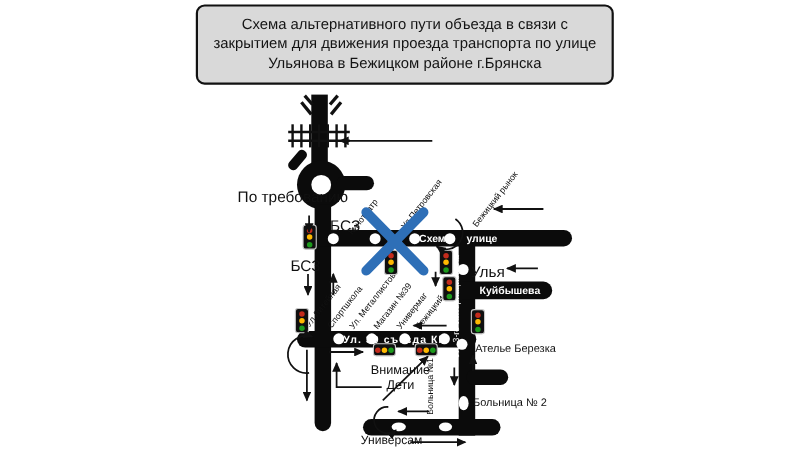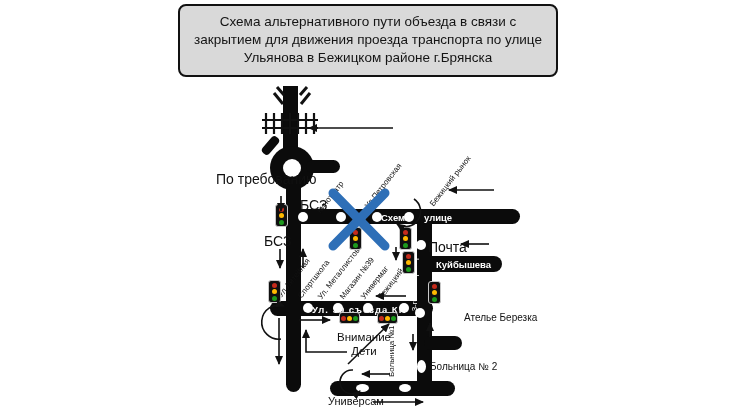--- a/index.html
+++ b/index.html
@@ -119,22 +119,22 @@
     </div>
   <div class="tl h" style="left:377px;top:312px;">
       <i class="lr"></i>
       <i class="ly"></i>
       <i class="lg"></i>
     </div>
 
   <div class="lbl" style="left:216px;top:171px;">По требованию</div>
   <div class="lbl" style="left:300px;top:197px;">БСЗ</div>
   <div class="lbl" style="left:264px;top:233px;">БСЗ</div>
-  <div class="lbl" style="left:428px;top:239px;">Почта</div>
-  <div class="lbl" style="left:432px;top:312px;font-size:10px;padding-left:32px;">Ателье Березка</div>
+  <div class="lbl" style="left:428px;top:239px;">Улья</div>
+  <div class="lbl" style="left:432px;top:312px;font-size:10px;">Ателье Березка</div>
   <div class="lbl" style="left:430px;top:361px;font-size:10px;">Больница № 2</div>
   <div class="lbl" style="left:328px;top:395px;font-size:11px;">Универсам</div>
   <div class="lbl" style="left:328px;top:331px;width:72px;text-align:center;font-size:11.5px;white-space:normal;">
     <span>Внимание</span><br>
     <span>Дети</span>
   </div>
 
   <div class="rot" style="left:322px;top:207px;">Кинотеатр</div>
   <div class="rot" style="left:370px;top:202px;">Ул Петровская</div>
   <div class="rot" style="left:435px;top:200px;">Бежицкий рынок</div>

